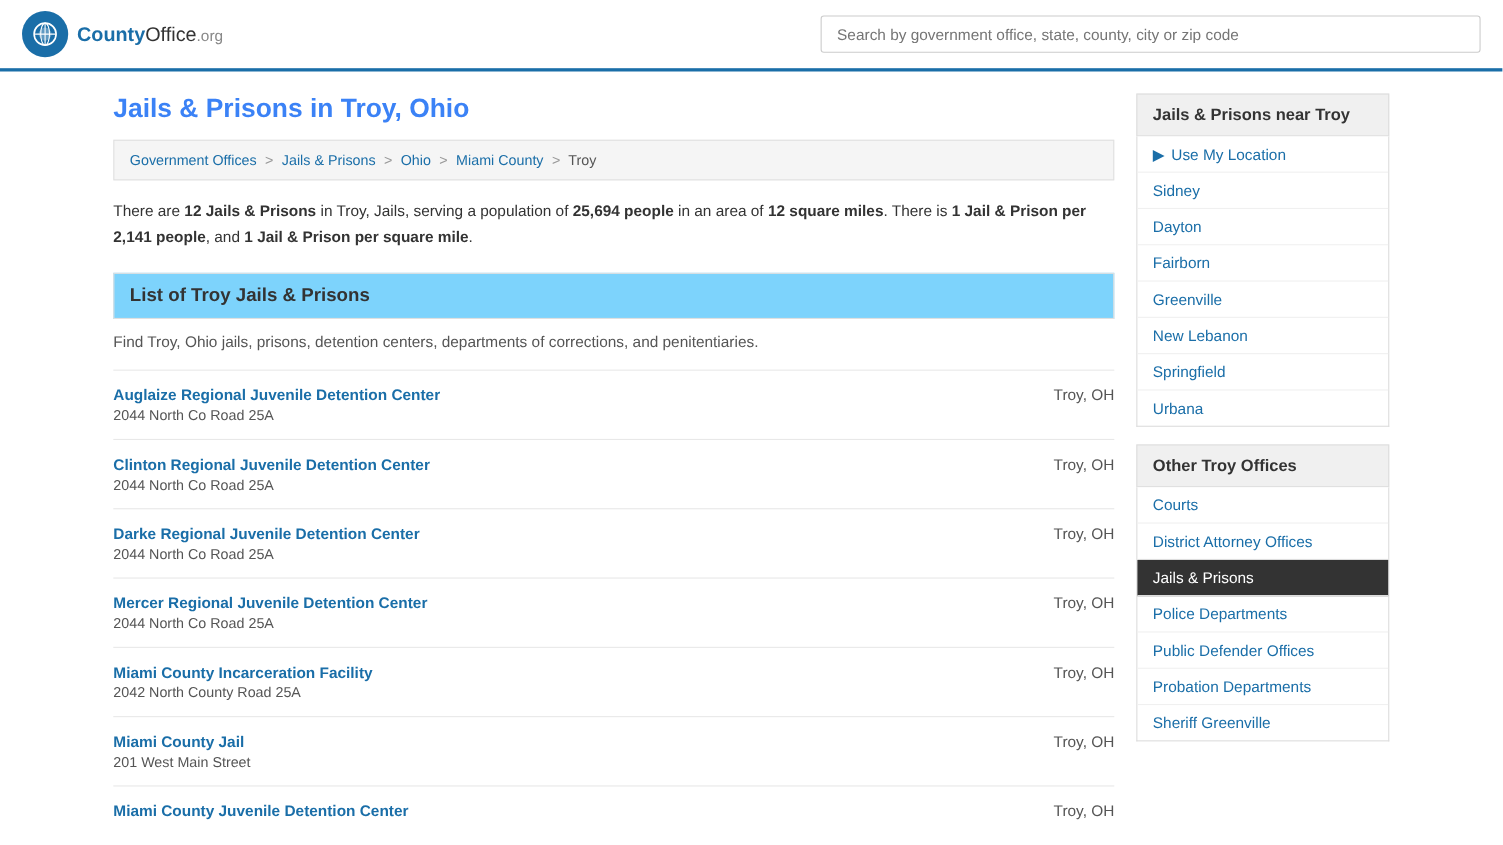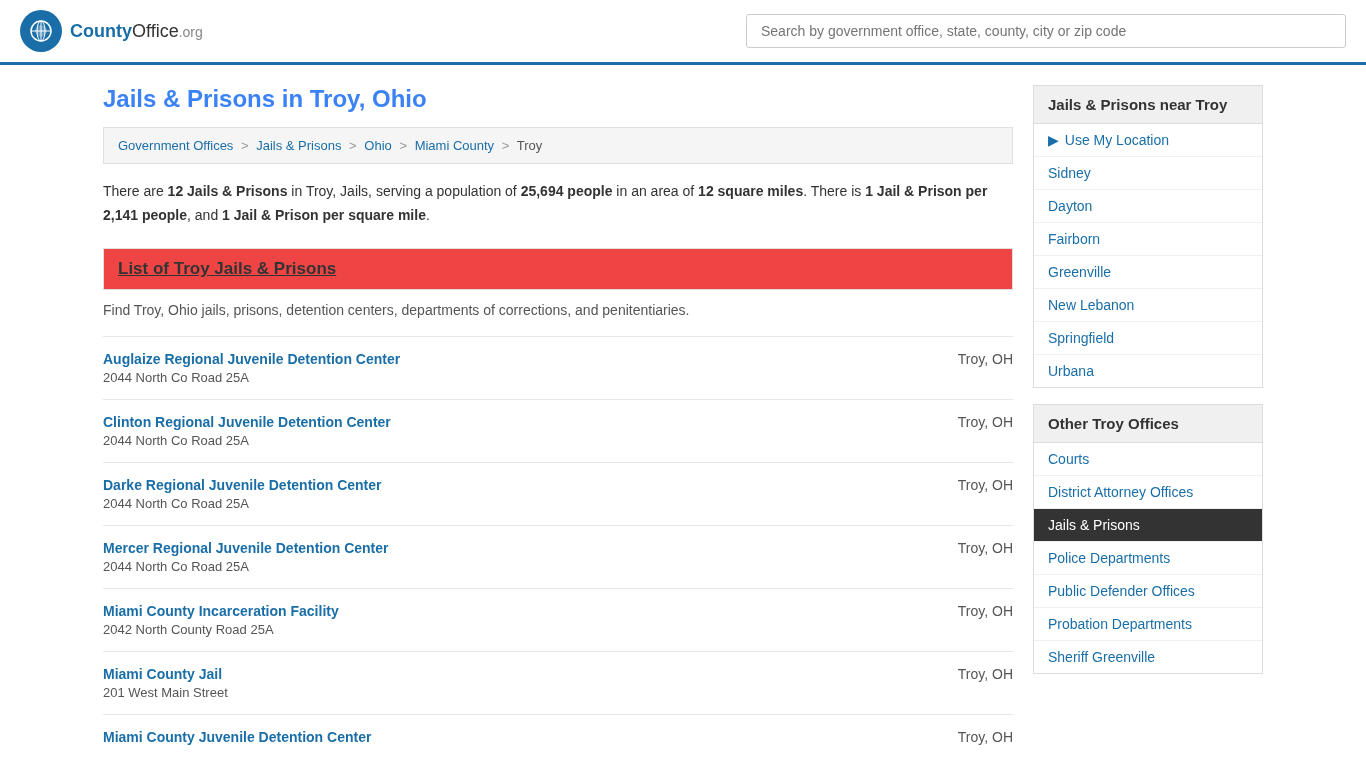--- a/index.html
+++ b/index.html
@@ -83,27 +83,26 @@
     
     #stats-section {
       margin-bottom: 20px;
       font-size: 14px;
       line-height: 1.7;
     }
     #stats-section b { font-weight: bold; }
 
     
     #list-heading {
-      background: #ef4444;
+      background: #7dd3fc;
       border: 1px solid #e0e0e0;
       padding: 10px 14px;
       font-size: 17px;
       font-weight: bold;
       margin-bottom: 12px;
-      text-decoration: underline;
     }
 
     #list-description {
       font-size: 14px;
       color: #555;
       margin-bottom: 18px;
     }
 
     
     .facility-item {

